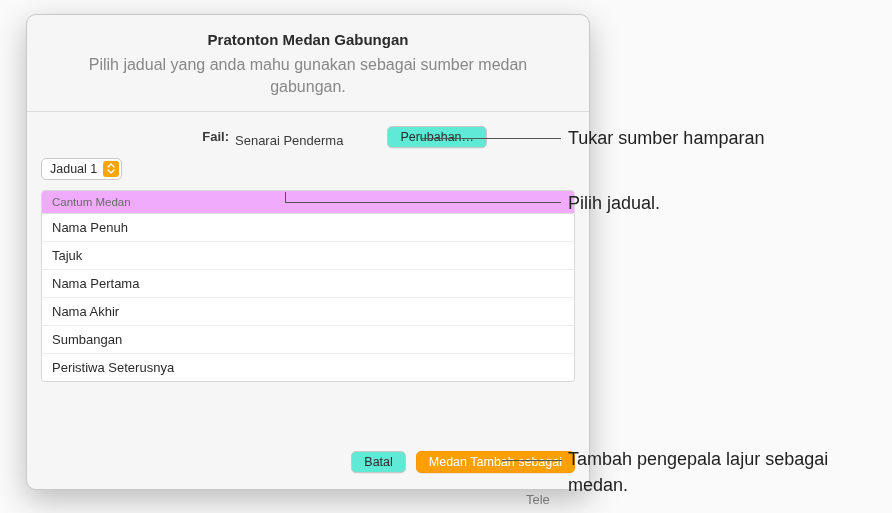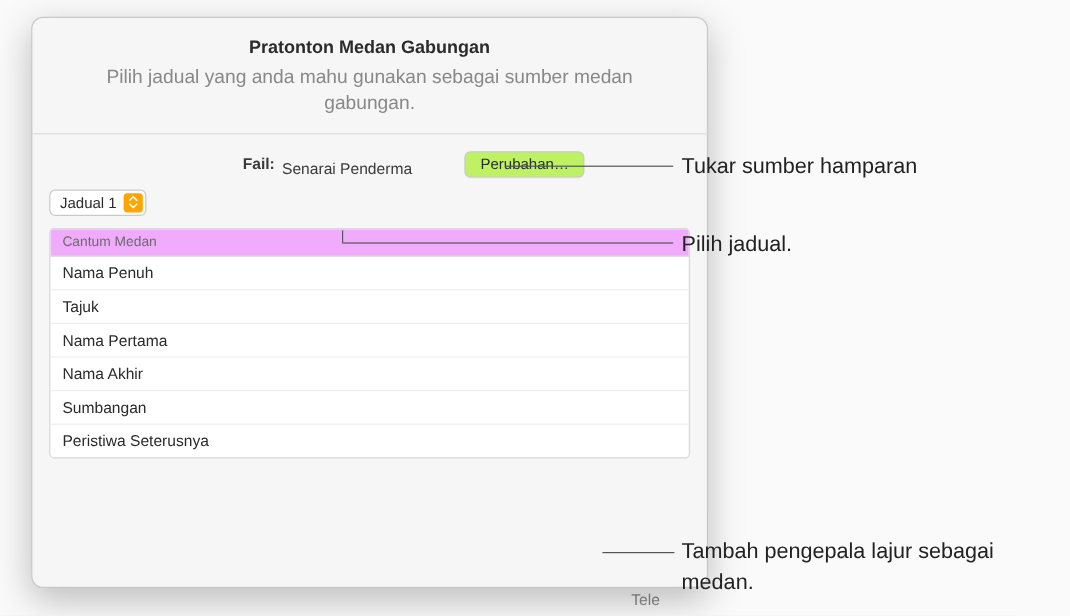--- a/index.html
+++ b/index.html
@@ -78,21 +78,21 @@
   color: #3a3a3a;
 }
 .file-text {
   display: inline-block;
 }
 .btn {
   display: inline-flex;
   align-items: center;
   justify-content: center;
   padding: 3px 12px;
-  background: #bef264;
+  background: #5eead4;
   border: 1px solid #c9c9c9;
   border-radius: 5px;
   font-size: 12.5px;
   color: #2b2b2b;
   cursor: pointer;
   box-shadow: 0 1px 0 rgba(0,0,0,0.05);
 }
 .select-wrap {
   display: inline-flex;
   align-items: center;
@@ -212,20 +212,28 @@
       <div class="table-row">Nama Penuh</div>
       <div class="table-row">Tajuk</div>
       <div class="table-row">Nama Pertama</div>
       <div class="table-row">Nama Akhir</div>
       <div class="table-row">Sumbangan</div>
       <div class="table-row">Peristiwa Seterusnya</div>
     </div>
 
   </div>
 
+  <div class="dialog-footer">
+    <button class="btn">
+      <span>Batal</span>
+    </button>
+    <button class="btn btn-primary">
+      <span>Medan Tambah sebagai</span>
+    </button>
+  </div>
 </div>
 
 <div class="callout-line" style="left:421px; top:138px; width:140px;"></div>
 <div class="callout" style="left:568px; top:125px;">Tukar sumber hamparan</div>
 
 <div class="callout-elbow" style="left:285px; top:192px; height:10px;"></div>
 <div class="callout-line" style="left:285px; top:202px; width:276px;"></div>
 <div class="callout" style="left:568px; top:190px;">Pilih jadual.</div>
 
 <div class="callout-line" style="left:502px; top:460px; width:60px;"></div>

